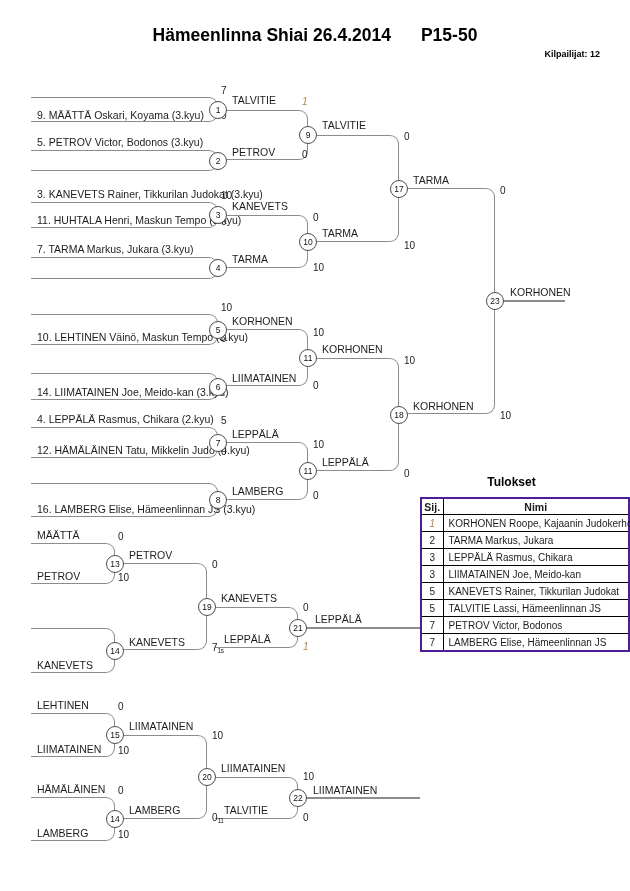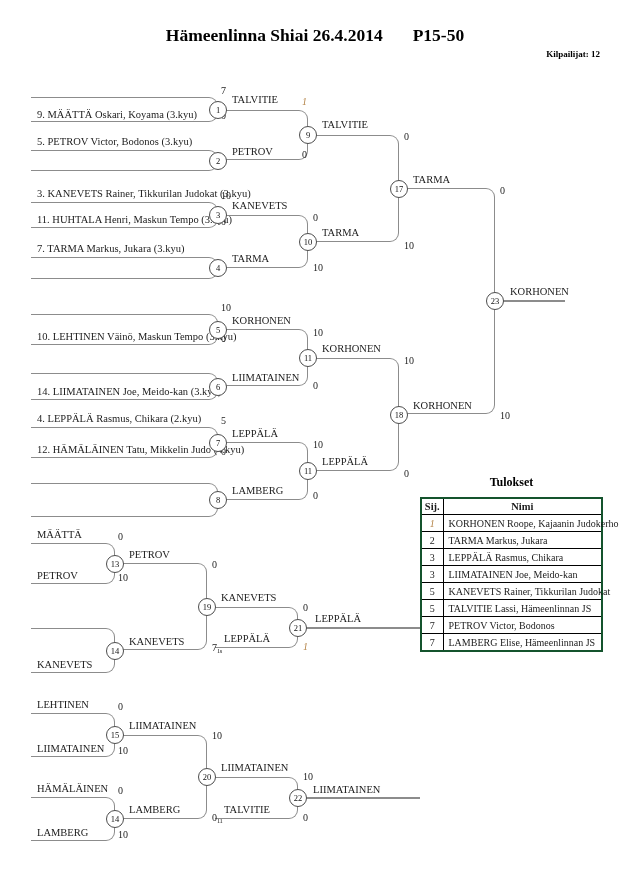--- a/index.html
+++ b/index.html
@@ -1,36 +1,36 @@
 <!DOCTYPE html>
 <html><head>
 <meta charset="utf-8">
 <style>
   html,body{margin:0;padding:0;background:#fff;}
   .page{position:relative;width:630px;height:891px;background:#ffffff;
-        font-family:Liberation Serif, serif;color:#1c1c1c;overflow:hidden;}
+        font-family:Liberation Sans, sans-serif;color:#1c1c1c;overflow:hidden;}
   .title{position:absolute;left:0;top:25px;width:100%;display:flex;
          justify-content:center;gap:30px;font-size:17.5px;font-weight:bold;color:#000;}
   .competitors{position:absolute;top:49px;right:30px;font-size:9px;font-weight:bold;color:#000;}
   
   .rect{position:absolute;box-sizing:border-box;border:1.5px solid #8c8c8c;border-left:none;
         border-radius:0 9px 9px 0;}
   .circle{position:absolute;box-sizing:border-box;width:18px;height:18px;margin-left:-9px;margin-top:-9px;
         border:1.5px solid #4d4d4d;border-radius:50%;background:#fff;display:flex;align-items:center;
         justify-content:center;font-size:8.5px;color:#111;z-index:3;}
   .nm{position:absolute;font-size:10.5px;white-space:nowrap;z-index:2;color:#1c1c1c;}
   .sc{position:absolute;font-size:10px;z-index:2;color:#1c1c1c;}
   .one{color:#b5854a;font-style:italic;}
   .sub{font-size:6.5px;vertical-align:-2px;letter-spacing:-0.5px;}
   .wl{position:absolute;height:1.5px;background:#8c8c8c;z-index:1;}
   .results-title{position:absolute;left:420px;top:475px;width:183px;text-align:center;
         font-weight:bold;font-size:12px;color:#000;}
   .results{position:absolute;left:420px;top:497px;width:183px;z-index:4;}
-  .results table{border-collapse:collapse;table-layout:fixed;width:183px;font-size:10px;
-        border:2px solid #14532d;background:transparent;}
+  .results table{border-collapse:collapse;table-layout:fixed;width:210px;font-size:10px;
+        border:2px solid #4c1d95;background:transparent;}
   .results th{border:1px solid #000;font-weight:bold;font-size:10.5px;height:15px;padding:0;}
   .results td{border:1px solid #000;height:16px;padding:0;}
   .results td.pos{text-align:center;}
   .results col.cpos{width:22px;}
   .results td.name{padding-left:5px;white-space:nowrap;overflow:visible;}
 </style>
 </head>
 <body>
 
 <div class="page">
@@ -96,20 +96,21 @@
 
   <div class="nm" style="left:37px;top:109px">9. MÄÄTTÄ Oskari, Koyama (3.kyu)</div>
   <div class="nm" style="left:37px;top:136px">5. PETROV Victor, Bodonos (3.kyu)</div>
   <div class="nm" style="left:37px;top:188px">3. KANEVETS Rainer, Tikkurilan Judokat (3.kyu)</div>
   <div class="nm" style="left:37px;top:214px">11. HUHTALA Henri, Maskun Tempo (3.kyu)</div>
   <div class="nm" style="left:37px;top:243px">7. TARMA Markus, Jukara (3.kyu)</div>
   <div class="nm" style="left:37px;top:331px">10. LEHTINEN Väinö, Maskun Tempo (3.kyu)</div>
   <div class="nm" style="left:37px;top:386px">14. LIIMATAINEN Joe, Meido-kan (3.kyu)</div>
   <div class="nm" style="left:37px;top:413px">4. LEPPÄLÄ Rasmus, Chikara (2.kyu)</div>
   <div class="nm" style="left:37px;top:444px">12. HÄMÄLÄINEN Tatu, Mikkelin Judo (4.kyu)</div>
+  <div class="nm" style="left:37px;top:503px">16. LAMBERG Elise, Hämeenlinnan JS (3.kyu)</div>
 
   <div class="nm" style="left:37px;top:529px">MÄÄTTÄ</div>
   <div class="nm" style="left:37px;top:570px">PETROV</div>
   <div class="nm" style="left:37px;top:659px">KANEVETS</div>
   <div class="nm" style="left:224px;top:633px">LEPPÄLÄ</div>
   <div class="nm" style="left:37px;top:699px">LEHTINEN</div>
   <div class="nm" style="left:37px;top:743px">LIIMATAINEN</div>
   <div class="nm" style="left:37px;top:783px">HÄMÄLÄINEN</div>
   <div class="nm" style="left:37px;top:827px">LAMBERG</div>
   <div class="nm" style="left:224px;top:804px">TALVITIE</div>

